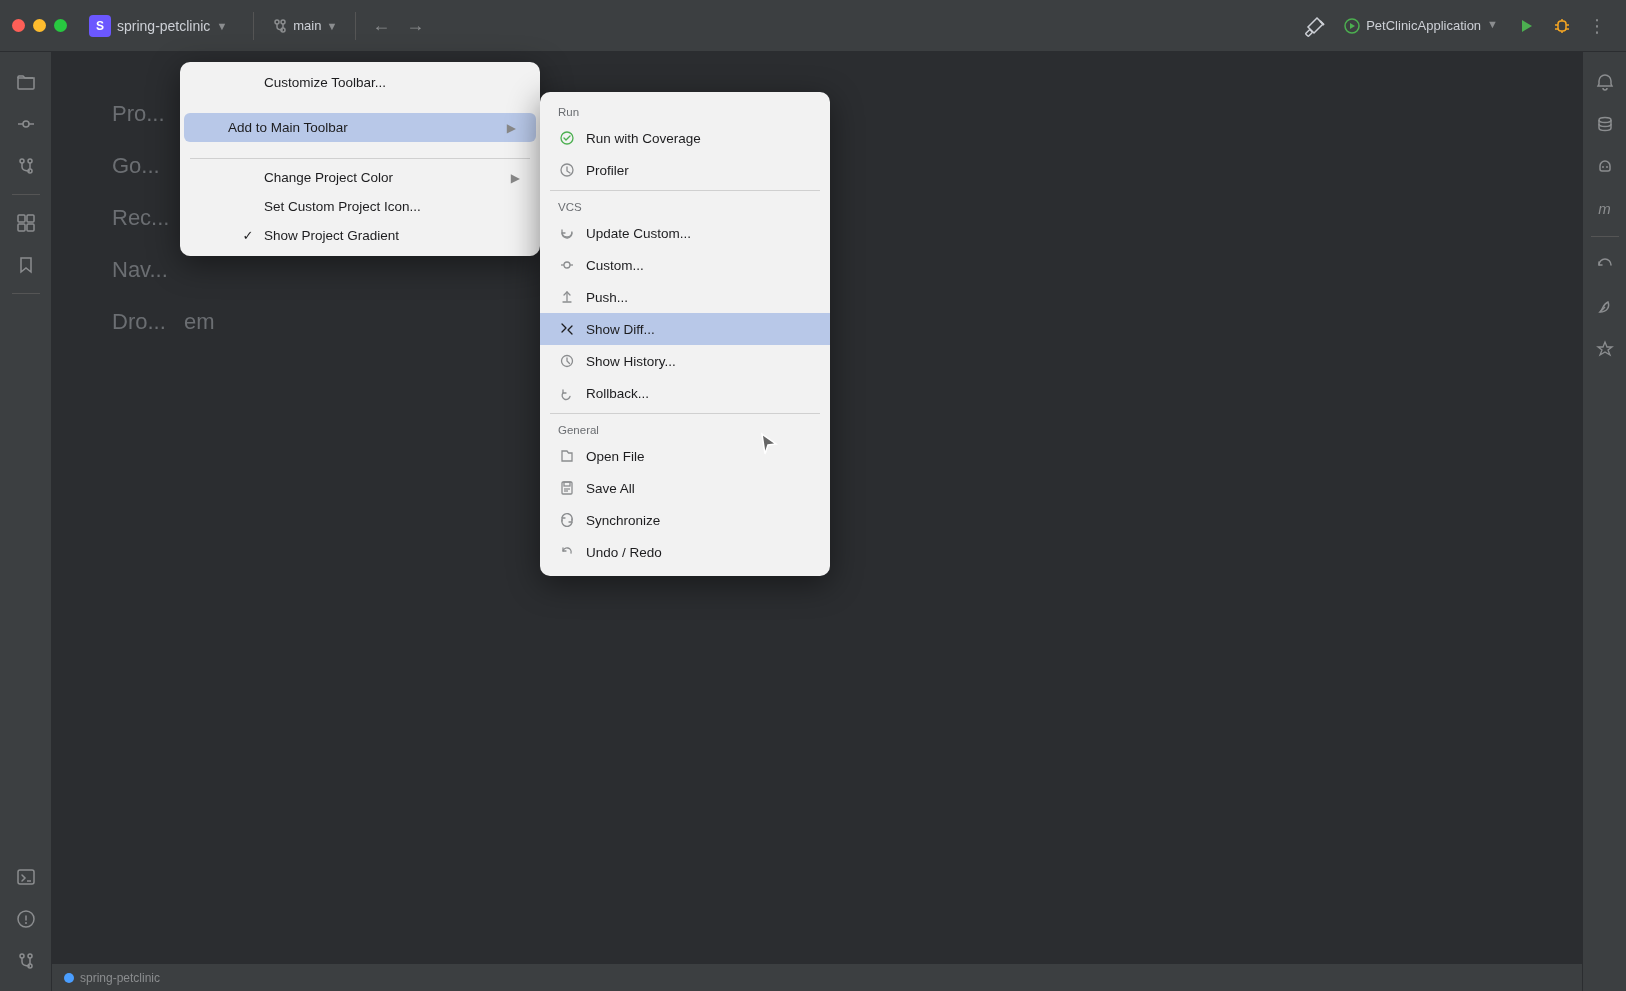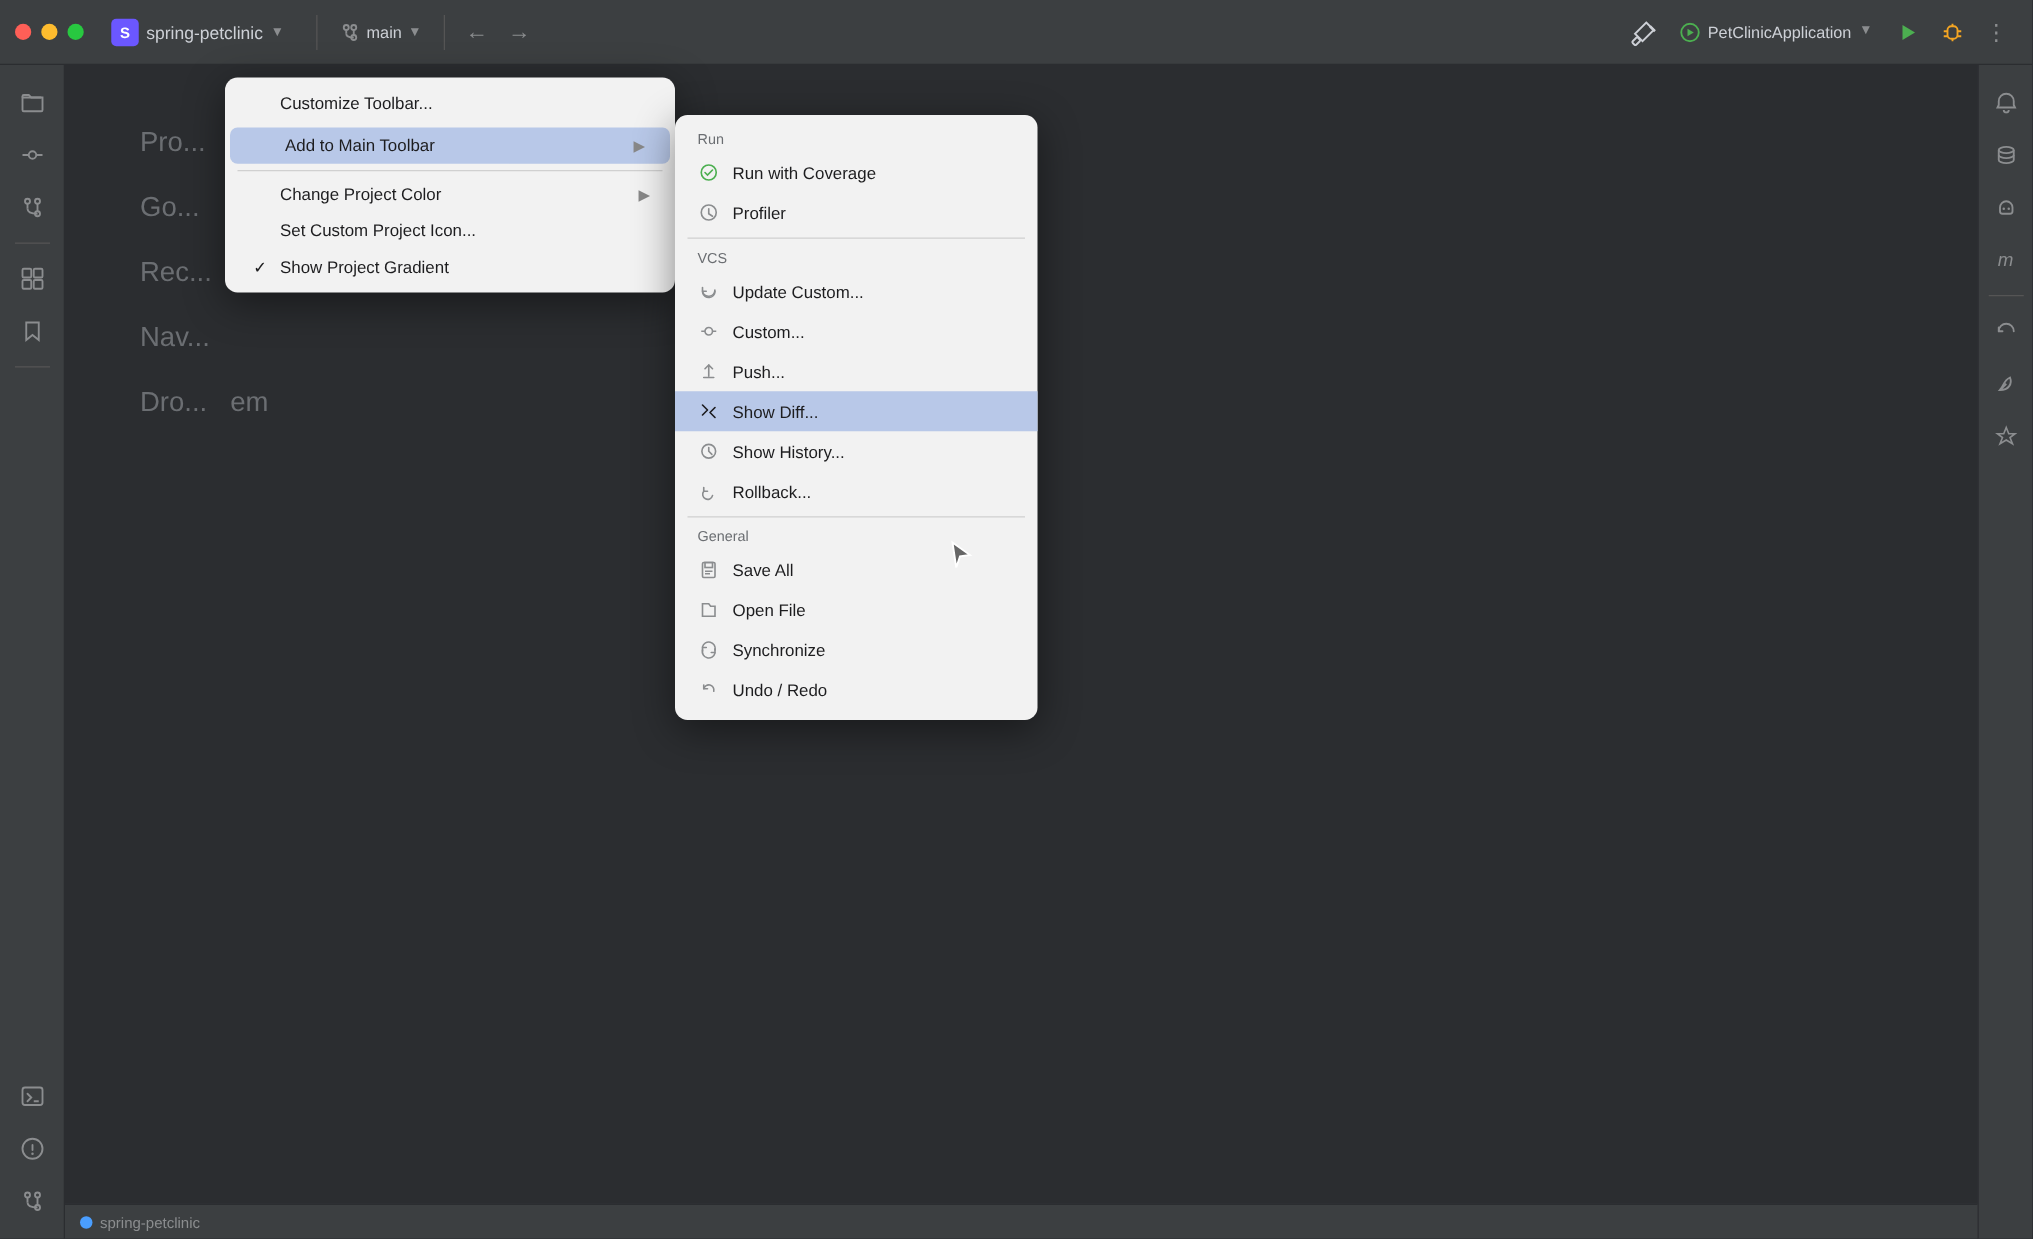--- a/index.html
+++ b/index.html
@@ -276,26 +276,27 @@
 
     .menu-item {
       display: flex;
       align-items: center;
       padding: 7px 20px;
       font-size: 13.5px;
       color: #1d1d1f;
       cursor: pointer;
       gap: 8px;
       white-space: nowrap;
+      margin-left: 40px;
     }
 
     .menu-item.highlighted {
       background: #b8c8e8;
       border-radius: 6px;
-      margin: 5px 4px;
+      margin: 16px 4px;
       justify-content: flex-end;
     }
 
     .menu-item .check {
       width: 16px;
       text-align: center;
       font-size: 13px;
     }
 
     .menu-item .arrow {
@@ -687,35 +688,35 @@
       </svg>
     </span>
     <span>Rollback...</span>
   </div>
   <div class="menu-sep-2"></div>
 
   <div class="menu-section-label">General</div>
   <div class="menu-item-2">
     <span class="menu-icon">
       <svg width="16" height="16" viewBox="0 0 16 16" fill="none">
+        <path d="M3 3h5l1.5 2H13v8H3V3z" stroke="#8b8d8f" stroke-width="1.3"></path>
+      </svg>
+    </span>
+    <span>Open File</span>
+  </div>
+  <div class="menu-item-2">
+    <span class="menu-icon">
+      <svg width="16" height="16" viewBox="0 0 16 16" fill="none">
         <rect x="3" y="2" width="10" height="12" rx="1" stroke="#8b8d8f" stroke-width="1.3"></rect>
         <rect x="5" y="2" width="6" height="4" stroke="#8b8d8f" stroke-width="1.3"></rect>
         <line x1="5" y1="9" x2="11" y2="9" stroke="#8b8d8f" stroke-width="1.3"></line>
         <line x1="5" y1="11" x2="9" y2="11" stroke="#8b8d8f" stroke-width="1.3"></line>
       </svg>
     </span>
     <span>Save All</span>
-  </div>
-  <div class="menu-item-2">
-    <span class="menu-icon">
-      <svg width="16" height="16" viewBox="0 0 16 16" fill="none">
-        <path d="M3 3h5l1.5 2H13v8H3V3z" stroke="#8b8d8f" stroke-width="1.3"></path>
-      </svg>
-    </span>
-    <span>Open File</span>
   </div>
   <div class="menu-item-2">
     <span class="menu-icon">
       <svg width="16" height="16" viewBox="0 0 16 16" fill="none">
         <path d="M3 5.5A5 5 0 0113 8" stroke="#8b8d8f" stroke-width="1.3" stroke-linecap="round"></path>
         <path d="M13 10.5A5 5 0 013 8" stroke="#8b8d8f" stroke-width="1.3" stroke-linecap="round"></path>
         <path d="M13 7v3h-3" stroke="#8b8d8f" stroke-width="1.3" stroke-linecap="round" stroke-linejoin="round"></path>
         <path d="M3 9V6h3" stroke="#8b8d8f" stroke-width="1.3" stroke-linecap="round" stroke-linejoin="round"></path>
       </svg>
     </span>

